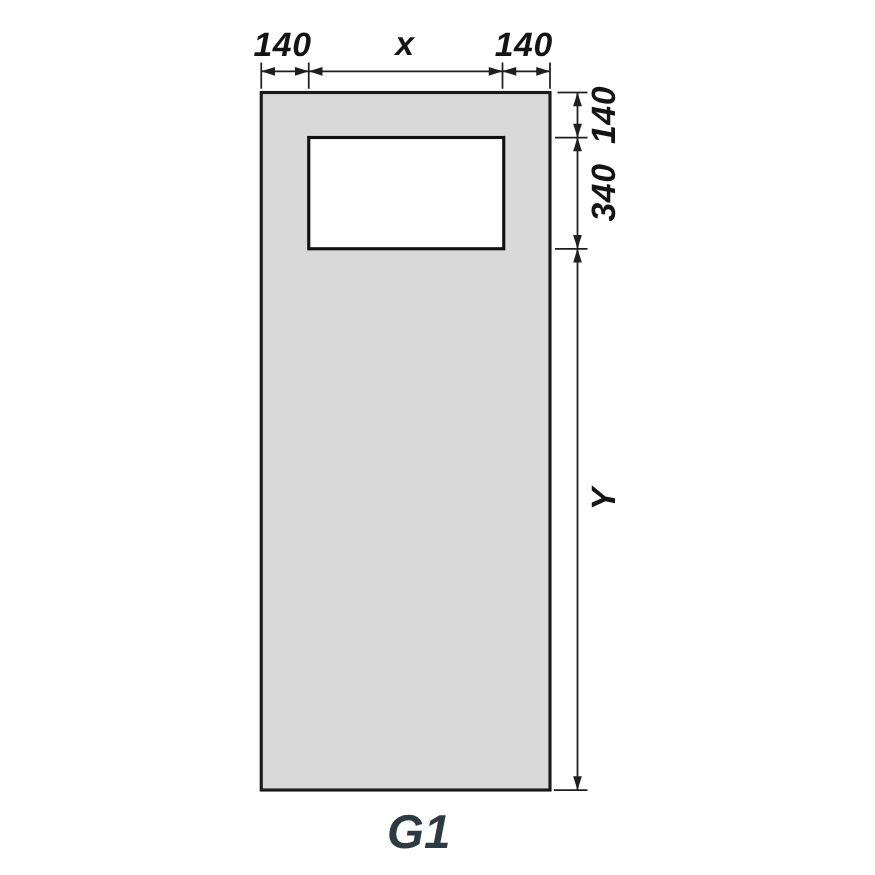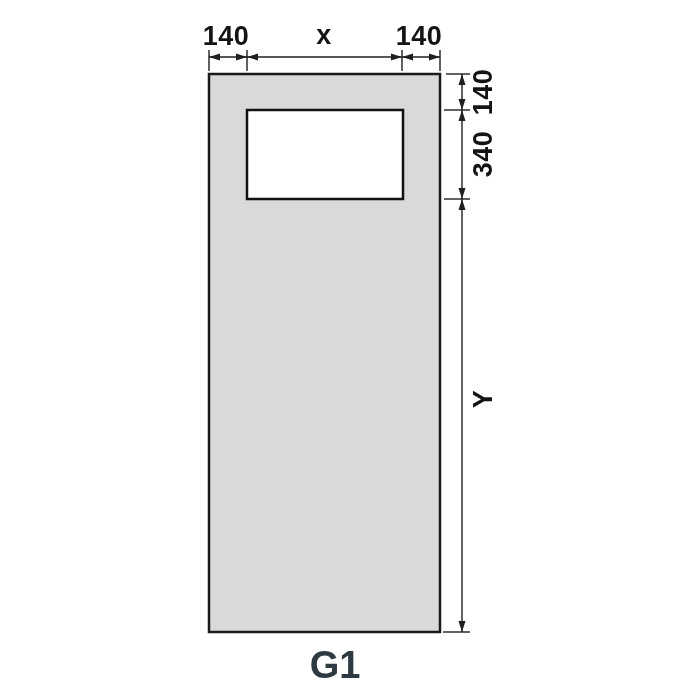--- a/index.html
+++ b/index.html
@@ -16,20 +16,21 @@
     width:700px;
     height:700px;
     background:var(--background);
     font-family:"Liberation Sans", sans-serif;
     overflow:hidden;
   }
   .stage{
     position:relative;
     width:700px;
     height:700px;
+    font-style:italic;
   }
   svg{display:block;}
   .panel{
     fill:var(--panel-fill);
     stroke:var(--outline);
     stroke-width:2.5;
   }
   .window{
     fill:var(--background);
     stroke:#111111;

